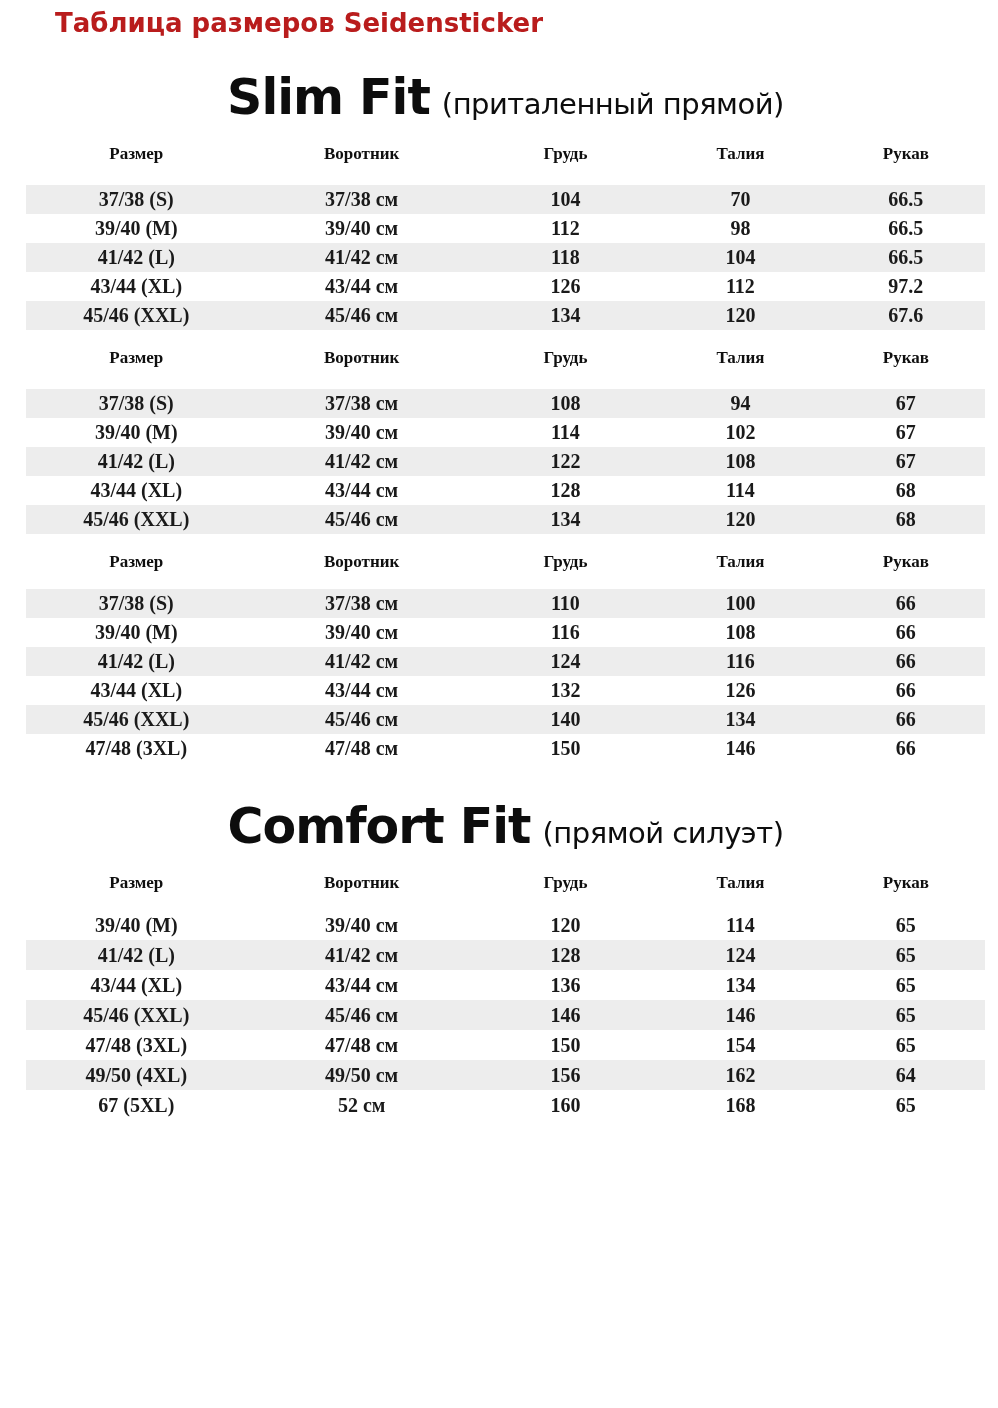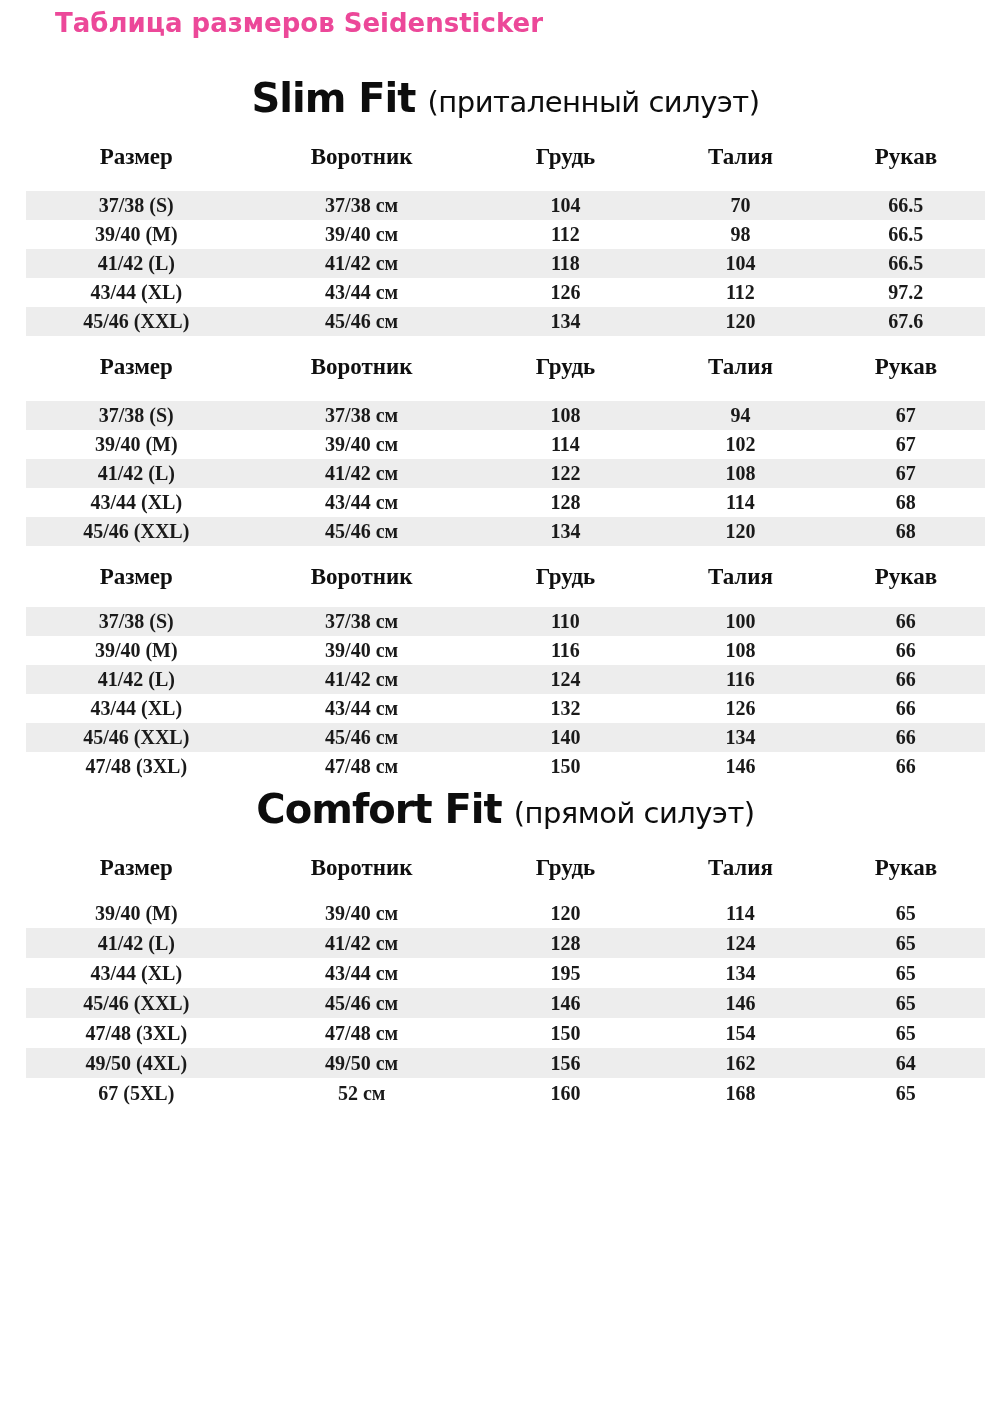--- a/index.html
+++ b/index.html
@@ -12,64 +12,64 @@
     overflow: hidden;
     font-family: "Liberation Serif", serif;
     color: #161616;
   }
   .top-title {
     margin: 8px 0 0 55px;
     font-family: "DejaVu Sans", sans-serif;
     font-weight: bold;
     font-size: 26px;
     line-height: 30px;
-    color: #ec4899;
+    color: #b91c1c;
   }
   .section-title {
     width: 959px;
     margin-left: 26px;
     text-align: center;
     line-height: 56px;
     height: 56px;
     white-space: nowrap;
     color: #0d0d0d;
   }
   .fit-name {
     font-family: "DejaVu Sans", sans-serif;
     font-weight: bold;
-    font-size: 40px;
+    font-size: 49px;
     letter-spacing: -1px;
   }
   .fit-sub {
     font-family: "DejaVu Sans", sans-serif;
     font-weight: normal;
     font-size: 29px;
     margin-left: 8px;
     letter-spacing: -0.5px;
   }
   .mt-slim    { margin-top: 32px; }
   .mt-shaped  { margin-top: 30px; }
   .mt-regular { margin-top: 35px; }
-  .mt-comfort { }
+  .mt-comfort { margin-top: 36px; }
   table.size-table {
     width: 959px;
     margin-left: 26px;
     margin-top: 18px;
     border-collapse: collapse;
     table-layout: fixed;
   }
   .size-table th, .size-table td {
     text-align: center;
     vertical-align: middle;
     padding: 0;
     white-space: nowrap;
   }
   .size-table th {
     height: 32px;
-    font-size: 23px;
+    font-size: 17px;
     font-weight: bold;
     color: #0f0f0f;
   }
   .gap-21 th { padding-bottom: 21px; }
   .gap-17 th { padding-bottom: 17px; }
   .size-table td {
     height: 29px;
     font-size: 20px;
     font-weight: bold;
     color: #1a1a1a;
@@ -86,21 +86,21 @@
 </head>
 <body>
 
 <div class="page">
 
   <div class="top-title">Таблица размеров Seidensticker</div>
 
   <div class="section">
     <div class="section-title mt-slim">
       <span class="fit-name">Slim Fit</span>
-      <span class="fit-sub">(приталенный силуэт)</span>
+      <span class="fit-sub">(приталенный прямой)</span>
     </div>
     <table class="size-table stripe-odd gap-21">
         <thead>
           <tr>
             <th>Размер</th>
             <th>Воротник</th>
             <th>Грудь</th>
             <th>Талия</th>
             <th>Рукав</th>
           </tr>
@@ -280,21 +280,21 @@
           <tr>
             <td>41/42 (L)</td>
             <td>41/42 см</td>
             <td>128</td>
             <td>124</td>
             <td>65</td>
           </tr>
           <tr>
             <td>43/44 (XL)</td>
             <td>43/44 см</td>
-            <td>195</td>
+            <td>136</td>
             <td>134</td>
             <td>65</td>
           </tr>
           <tr>
             <td>45/46 (XXL)</td>
             <td>45/46 см</td>
             <td>146</td>
             <td>146</td>
             <td>65</td>
           </tr>

